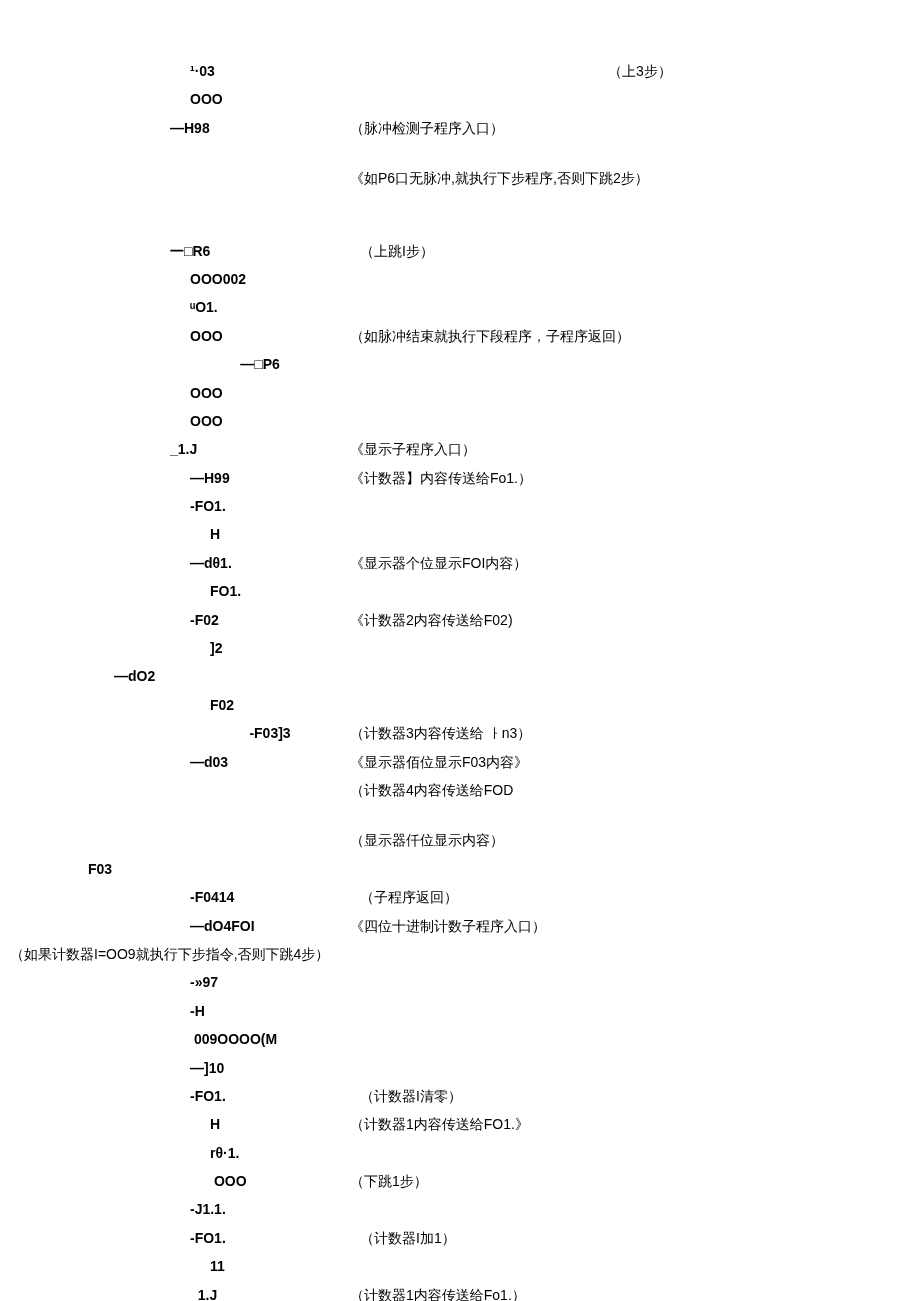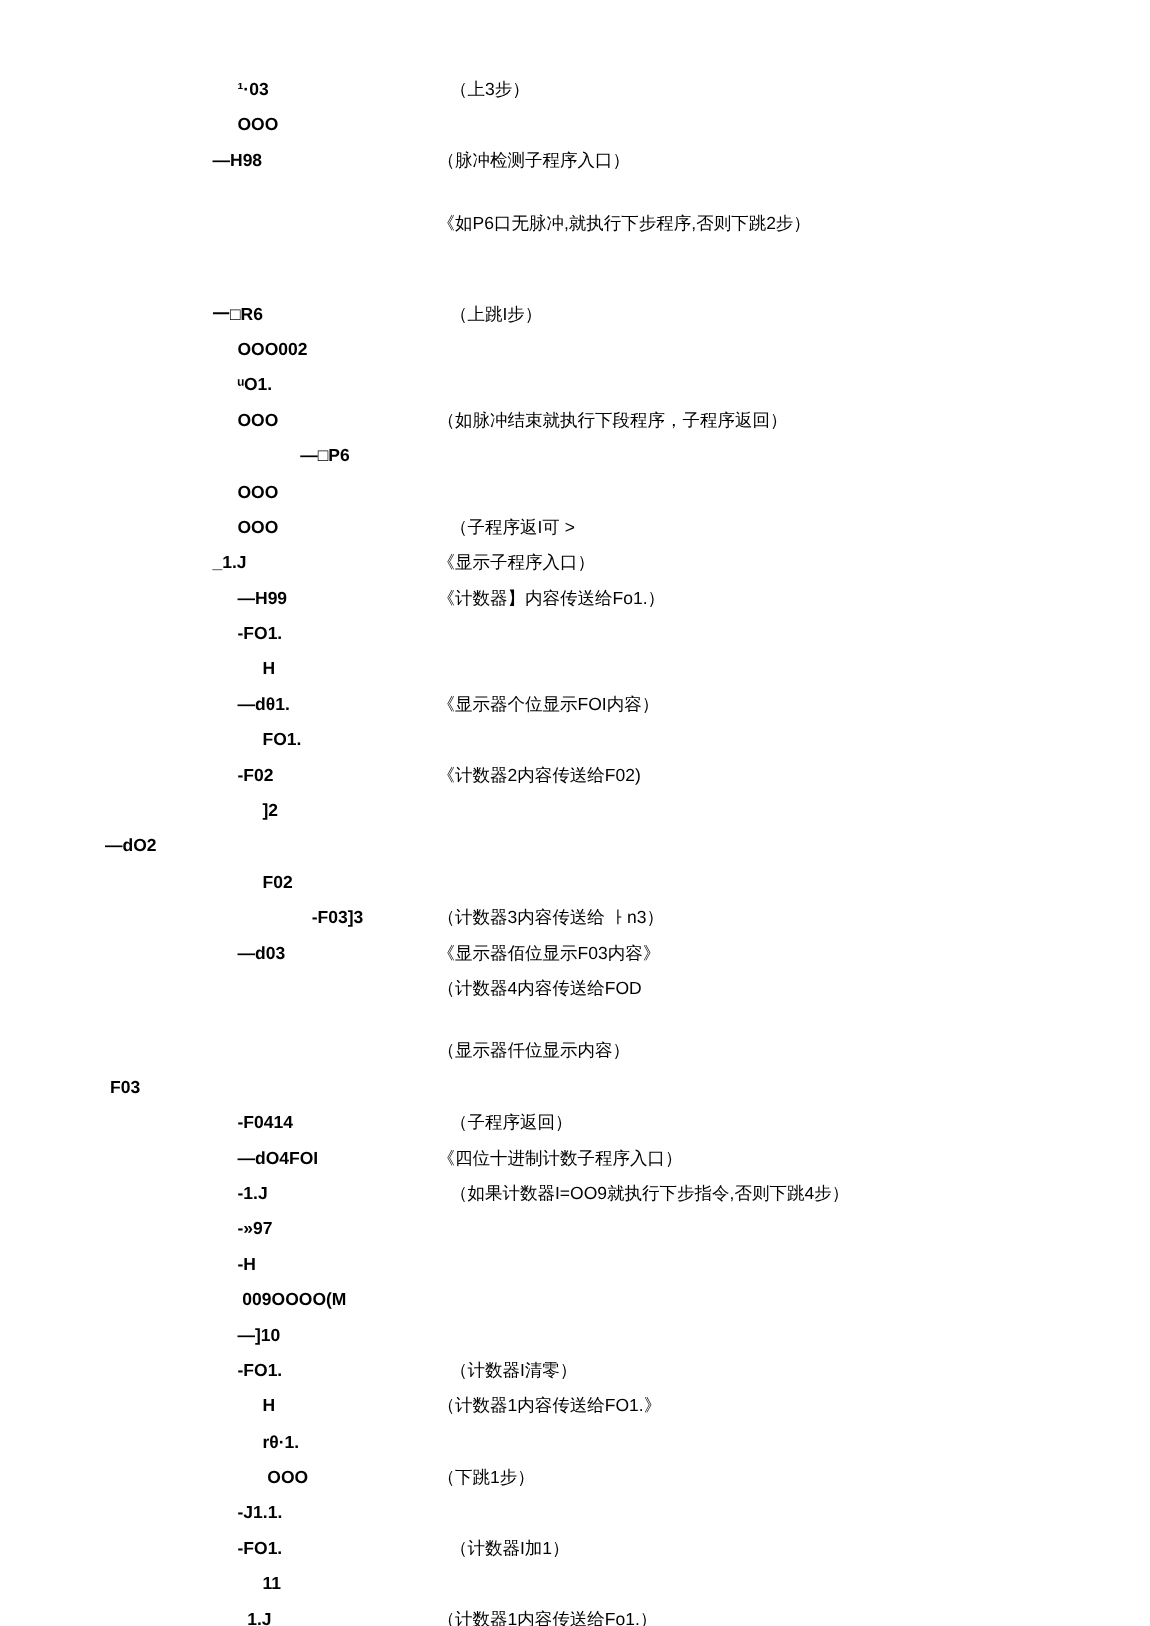--- a/index.html
+++ b/index.html
@@ -39,21 +39,21 @@
   .gap {
     height: 22px;
   }
 </style>
 </head>
 <body>
 
 <div class="page" id="page">
     <div class="row">
       <div class="code" style="padding-left: 190px;">¹·03</div>
-      <div class="comment" style="padding-left: 10px;">（上3步）</div>
+      <div class="comment" style="padding-left: 10px; text-align: center;">（上3步）</div>
     </div>
     <div class="row">
       <div class="code" style="padding-left: 190px;">OOO</div>
       <div class="comment"></div>
     </div>
     <div class="row">
       <div class="code" style="padding-left: 170px;">—H98</div>
       <div class="comment">（脉冲检测子程序入口）</div>
     </div>
     <div class="gap"></div>
@@ -82,21 +82,20 @@
     <div class="row">
       <div class="code" style="padding-left: 170px; text-align: center;">—□P6</div>
       <div class="comment"></div>
     </div>
     <div class="row">
       <div class="code" style="padding-left: 190px;">OOO</div>
       <div class="comment"></div>
     </div>
     <div class="row">
       <div class="code" style="padding-left: 190px;">OOO</div>
-      <div class="comment" style="padding-left: 10px;">（子程序返I可 &gt;</div>
     </div>
     <div class="row">
       <div class="code" style="padding-left: 170px;">_1.J</div>
       <div class="comment">《显示子程序入口）</div>
     </div>
     <div class="row">
       <div class="code" style="padding-left: 190px;">—H99</div>
       <div class="comment">《计数器】内容传送给Fo1.）</div>
     </div>
     <div class="row">
@@ -117,21 +116,21 @@
     </div>
     <div class="row">
       <div class="code" style="padding-left: 190px;">-F02</div>
       <div class="comment">《计数器2内容传送给F02)</div>
     </div>
     <div class="row">
       <div class="code" style="padding-left: 210px;">]2</div>
       <div class="comment"></div>
     </div>
     <div class="row">
-      <div class="code" style="padding-left: 84px;">—dO2</div>
+      <div class="code" style="padding-left: 114px;">—dO2</div>
     </div>
     <div class="row">
       <div class="code" style="padding-left: 210px;">F02</div>
       <div class="comment"></div>
     </div>
     <div class="row">
       <div class="code" style="padding-left: 190px; text-align: center;">-F03]3</div>
       <div class="comment">（计数器3内容传送给 ㅏn3）</div>
     </div>
     <div class="row">
@@ -153,21 +152,20 @@
     </div>
     <div class="row">
       <div class="code" style="padding-left: 190px;">-F0414</div>
       <div class="comment" style="padding-left: 10px;">（子程序返回）</div>
     </div>
     <div class="row">
       <div class="code" style="padding-left: 190px;">—dO4FOI</div>
       <div class="comment">《四位十进制计数子程序入口）</div>
     </div>
     <div class="row">
-      <div class="code" style="padding-left: 190px;">-1.J</div>
       <div class="comment" style="padding-left: 10px;">（如果计数器I=OO9就执行下步指令,否则下跳4步）</div>
     </div>
     <div class="row">
       <div class="code" style="padding-left: 190px;">-»97</div>
       <div class="comment"></div>
     </div>
     <div class="row">
       <div class="code" style="padding-left: 190px;">-H</div>
       <div class="comment"></div>
     </div>

